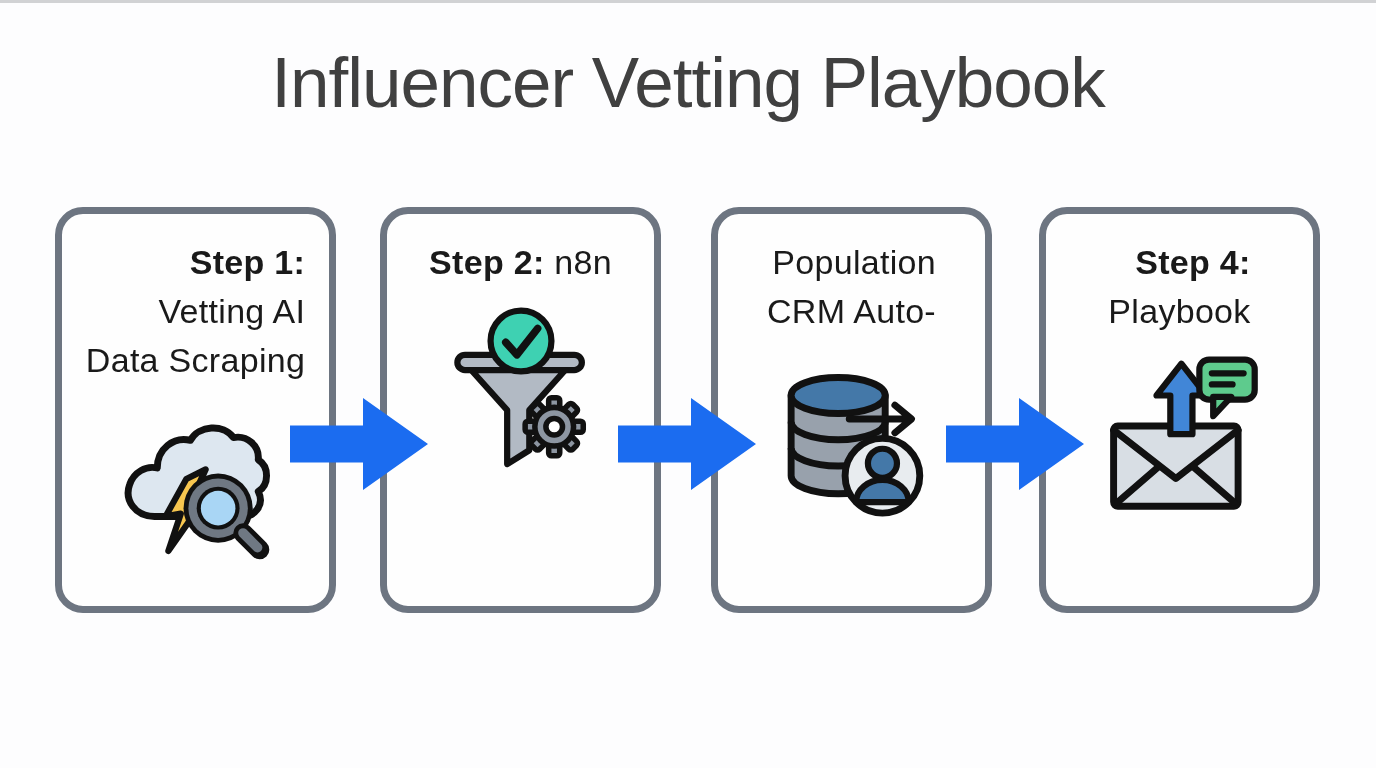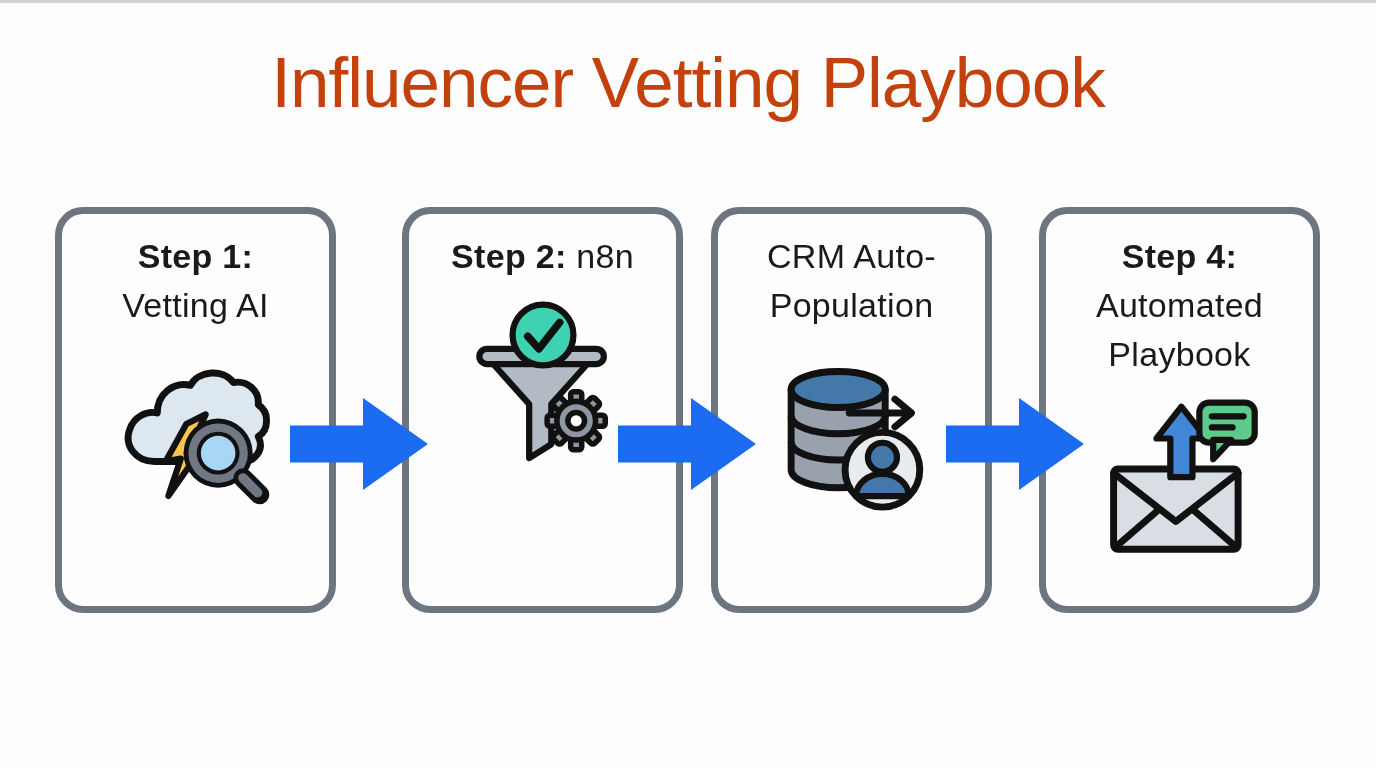--- a/index.html
+++ b/index.html
@@ -15,40 +15,40 @@
     width: 100%; height: 3px;
     background: rgba(125,130,136,0.35);
   }
   .title {
     position: absolute; top: 42px; left: 0;
     width: 100%;
     text-align: center;
     font-size: 71px;
     font-weight: 500;
     letter-spacing: -1px;
-    color: #c2410c;
+    color: #404040;
   }
   .card {
     position: absolute; top: 207px;
     width: 281px; height: 406px;
     box-sizing: border-box;
     background: #fefefe;
     border: 7px solid #6d7581;
     border-radius: 28px;
     display: flex;
     flex-direction: column;
     align-items: center;
   }
   .card.c1 { left: 55px; }
-  .card.c2 { left: 402px; }
+  .card.c2 { left: 380px; }
   .card.c3 { left: 711px; }
   .card.c4 { left: 1039px; }
   .card-text {
-    margin-top: 18px;
-    text-align: center;
+    margin-top: 24px;
+    text-align: right;
     font-size: 34px;
     line-height: 49px;
     letter-spacing: 0.3px;
     color: #1a1a1a;
     white-space: nowrap;
   }
   .card-text .bold { font-weight: 700; }
   .icon-wrap {
     margin-top: 16px;
     width: 168px; height: 170px;
@@ -68,20 +68,21 @@
 <body>
 
 <div class="top-edge"></div>
 
 <div class="title">Influencer Vetting Playbook</div>
 
 <div class="card c1">
   <div class="card-text">
     <div><span class="bold">Step 1:</span><span></span></div>
     <div>Vetting AI</div>
+    <div>Data Scraping</div>
   </div>
   <div class="icon-wrap">
     <svg width="166" height="166" viewBox="0 0 120 120">
       <path d="M30 82 C16 82 8 70 12 59 C15 50 24 45 32 47 C32 33 44 24 56 27 C62 16 80 15 87 25 C97 23 106 31 105 41 C113 46 113 59 105 64 C110 74 102 83 92 82 Z" stroke="#111" stroke-width="5" stroke-linejoin="round" fill="#dde7f0"></path>
       <path d="M53 55 L67 48 L56 72 L66 70 L40 107 L49 80 L38 82 Z" stroke="#111" stroke-width="4.5" stroke-linejoin="round" fill="#f7c64f"></path>
       <circle cx="76" cy="76" r="25" fill="#111"></circle>
       <circle cx="76" cy="76" r="21.5" fill="#6f7883"></circle>
       <circle cx="76" cy="76" r="15.5" fill="#111"></circle>
       <circle cx="76" cy="76" r="12.5" fill="#a9d6f5"></circle>
       <line x1="94" y1="94" x2="106" y2="106" stroke="#111" stroke-width="14" stroke-linecap="round"></line>
@@ -111,40 +112,39 @@
         <rect x="80" y="67" width="8" height="10" rx="2" transform="rotate(315 84 88)"></rect>
         <circle cx="84" cy="88" r="14"></circle>
         <circle cx="84" cy="88" r="6" fill="#ffffff"></circle>
       </g>
     </svg>
   </div>
 </div>
 
 <div class="card c3">
   <div class="card-text">
+    <div>Population</div>
     <div>CRM Auto-</div>
-    <div>Population</div>
   </div>
   <div class="icon-wrap">
     <svg width="166" height="166" viewBox="0 0 120 120">
       <path d="M16 30 L16 88 A34 13 0 0 0 84 88 L84 30 Z" stroke="#111" stroke-width="5" stroke-linejoin="round" fill="#98a1ac"></path>
       <path d="M16 49 A34 13 0 0 0 84 49 M16 68 A34 13 0 0 0 84 68" fill="none" stroke="#111" stroke-width="5"></path>
       <ellipse cx="50" cy="30" rx="34" ry="13" stroke="#111" stroke-width="5" fill="#4478a8"></ellipse>
       <path d="M58 47 L101 47 M91 37 L103 47 L91 57" fill="none" stroke="#111" stroke-width="5" stroke-linecap="round" stroke-linejoin="round"></path>
       <circle cx="82" cy="88" r="27" stroke="#111" stroke-width="5" fill="#e8ecef"></circle>
       <circle cx="82" cy="79" r="10.5" stroke="#111" stroke-width="4.5" fill="#4478a8"></circle>
       <path d="M63 107 A19 16 0 0 1 101 107 L63 107 Z" stroke="#111" stroke-width="4.5" stroke-linejoin="round" fill="#4478a8"></path>
     </svg>
   </div>
 </div>
 
 <div class="card c4">
   <div class="card-text">
     <div><span class="bold">Step 4:</span><span></span></div>
-    <div>Automated</div>
     <div>Playbook</div>
   </div>
   <div class="icon-wrap">
     <svg width="166" height="166" viewBox="0 0 120 120">
       <rect x="12" y="52" width="90" height="58" rx="3" stroke="#111" stroke-width="5" stroke-linejoin="round" fill="#d8dee4"></rect>
       <path d="M12 55 L57 90 L102 55" fill="none" stroke="#111" stroke-width="5" stroke-linejoin="round" stroke-linecap="round"></path>
       <path d="M15 107 L44 82 M99 107 L70 82" fill="none" stroke="#111" stroke-width="5" stroke-linecap="round"></path>
       <path d="M53 58 L53 30 L43 30 L61 7 L79 30 L69 30 L69 58 Z" stroke="#111" stroke-width="4.5" stroke-linejoin="round" fill="#4186d7"></path>
       <rect x="74" y="4" width="40" height="29" rx="7" stroke="#111" stroke-width="4.5" fill="#5ecb8d"></rect>
       <path d="M84 31 L84 45 L97 31 Z" stroke="#111" stroke-width="4.5" stroke-linejoin="round" fill="#5ecb8d"></path>

